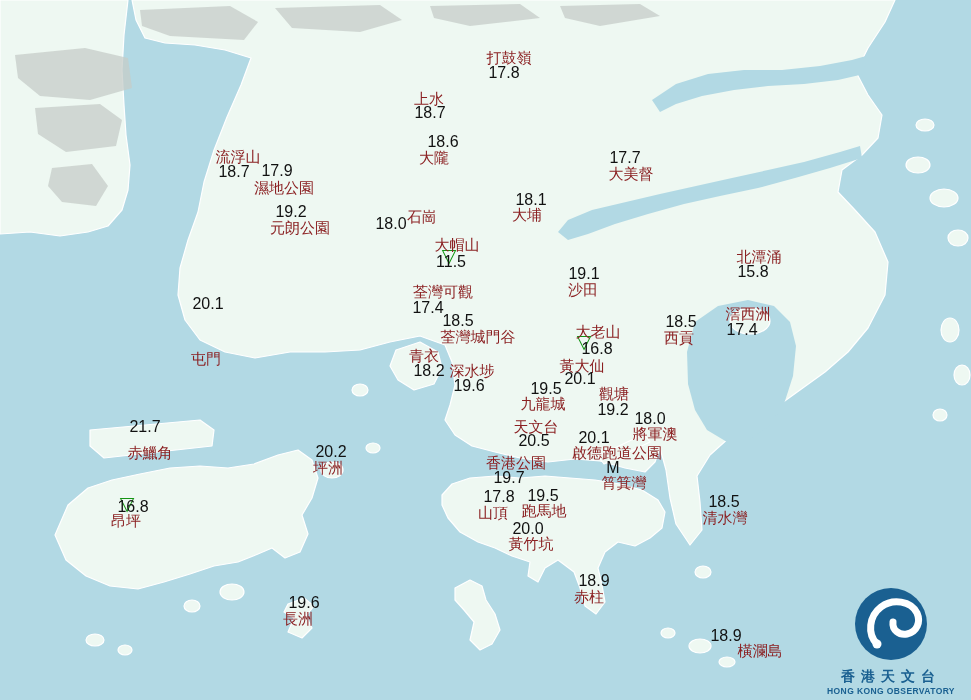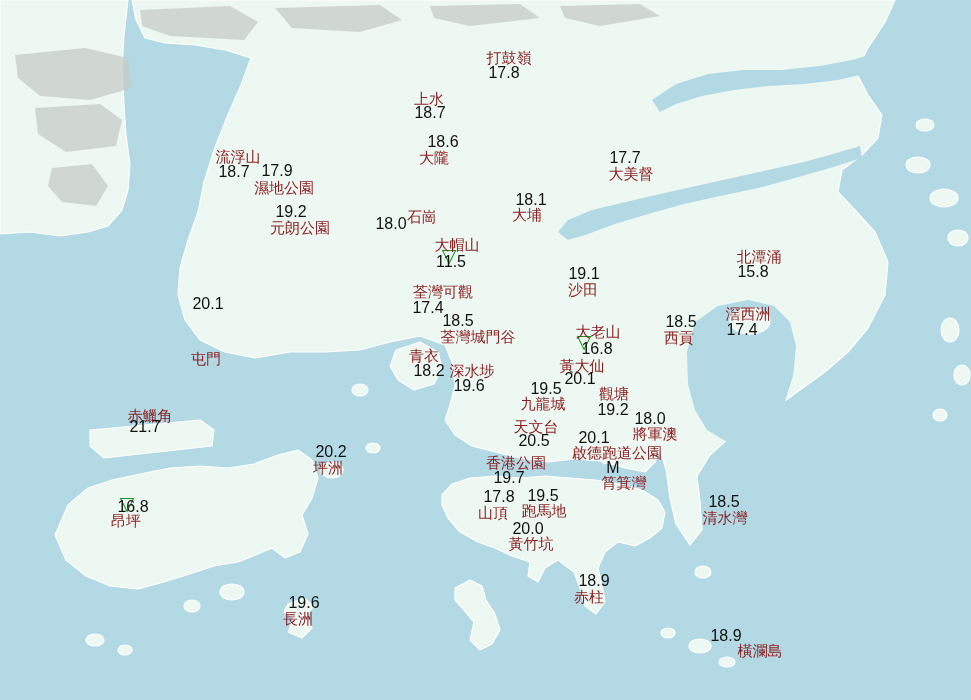--- a/index.html
+++ b/index.html
@@ -158,35 +158,44 @@
       <div class="st-name" style="left: 655px; top: 433px;">將軍澳</div>
       <div class="st-temp" style="left: 650px; top: 419px;">18.0</div>
       <div class="st-name" style="left: 617px; top: 452px;">啟德跑道公園</div>
       <div class="st-temp" style="left: 594px; top: 438px;">20.1</div>
       <div class="st-name" style="left: 516px; top: 462px;">香港公園</div>
       <div class="st-temp" style="left: 509px; top: 478px;">19.7</div>
       <div class="st-name" style="left: 624px; top: 482px;">筲箕灣</div>
       <div class="st-temp" style="left: 613px; top: 468px;">M</div>
       <div class="st-name" style="left: 328px; top: 467px;">坪洲</div>
       <div class="st-temp" style="left: 331px; top: 452px;">20.2</div>
-      <div class="st-name" style="left: 150px; top: 415px;">赤鱲角</div>
+      <div class="st-name" style="left: 150px; top: 452px;">赤鱲角</div>
       <div class="st-temp" style="left: 145px; top: 427px;">21.7</div>
       <div class="st-name" style="left: 493px; top: 512px;">山頂</div>
       <div class="st-temp" style="left: 499px; top: 497px;">17.8</div>
       <div class="st-name" style="left: 544px; top: 510px;">跑馬地</div>
       <div class="st-temp" style="left: 543px; top: 496px;">19.5</div>
       <div class="st-name" style="left: 531px; top: 543px;">黃竹坑</div>
       <div class="st-temp" style="left: 528px; top: 529px;">20.0</div>
       <div class="st-name" style="left: 126px; top: 520px;">昂坪</div>
       <div class="st-temp" style="left: 133px; top: 507px;">16.8</div>
       <div class="st-name" style="left: 725px; top: 517px;">清水灣</div>
       <div class="st-temp" style="left: 724px; top: 502px;">18.5</div>
       <div class="st-name" style="left: 589px; top: 596px;">赤柱</div>
       <div class="st-temp" style="left: 594px; top: 581px;">18.9</div>
       <div class="st-name" style="left: 298px; top: 618px;">長洲</div>
       <div class="st-temp" style="left: 304px; top: 603px;">19.6</div>
       <div class="st-name" style="left: 728px; top: 650px; margin-left: 32px;">橫瀾島</div>
       <div class="st-temp" style="left: 726px; top: 636px;">18.9</div>
     </div>
 
 
+  <div id="logo">
+    <svg width="76" height="76" viewBox="0 0 76 76">
+      <circle cx="38" cy="38" r="36" fill="var(--logo,#1a6091)"></circle>
+      <path d="M24 58 C14 48 16 30 28 21 C40 12 58 15 64 27 C68 36 64 46 54 48 C46 49.5 39 44 40 36" fill="none" stroke="#ffffff" stroke-width="7" stroke-linecap="round"></path>
+      <circle cx="24" cy="58" r="4.5" fill="#ffffff"></circle>
+    </svg>
+    <div class="cn">香港天文台</div>
+    <div class="en">HONG KONG OBSERVATORY</div>
+  </div>
 
 </div>
 
 </body></html>

